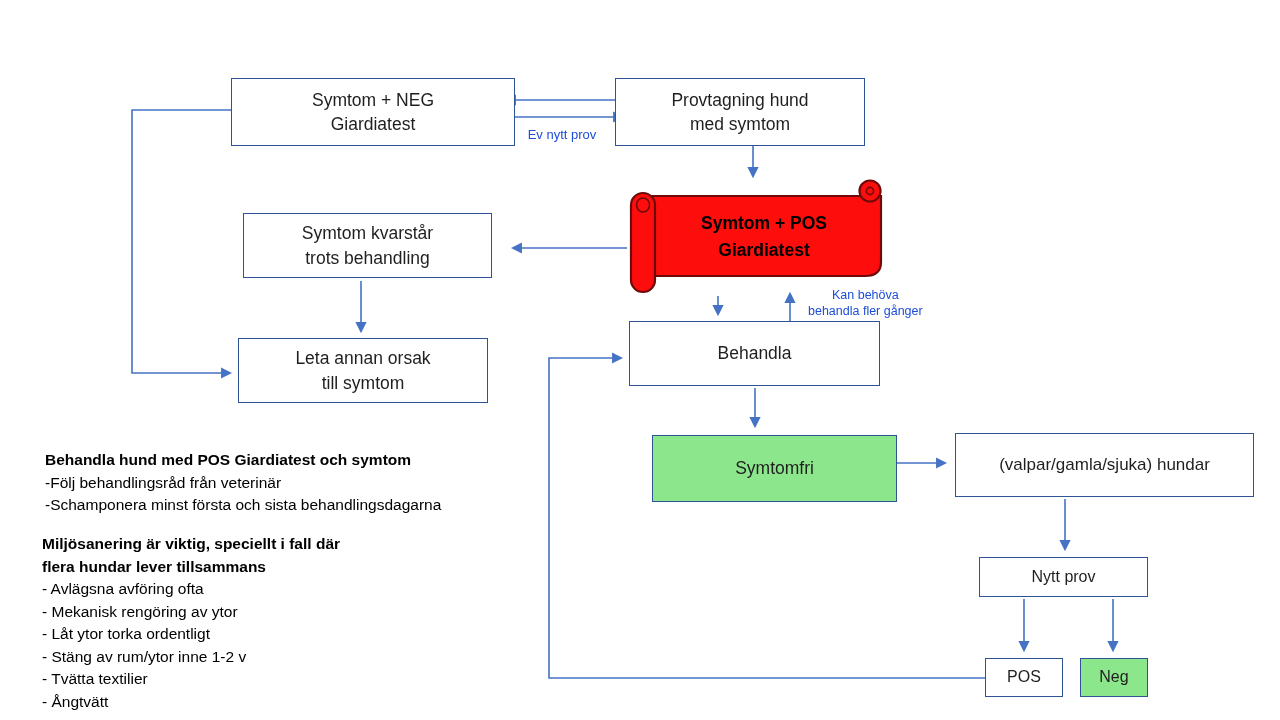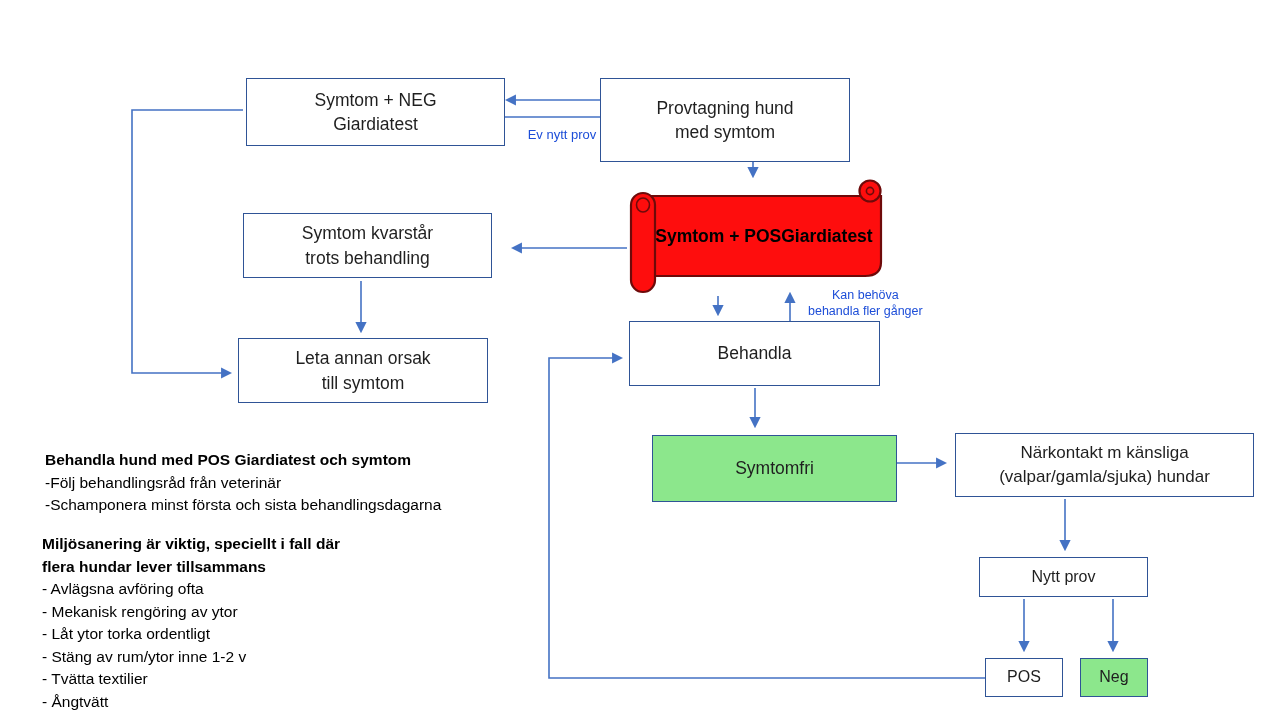--- a/index.html
+++ b/index.html
@@ -9,21 +9,21 @@
   }
   .edges{position:absolute;left:0;top:0;z-index:1;}
   .node{
     position:absolute;z-index:2;background:#ffffff;border:1.5px solid #2F5496;
     display:flex;flex-direction:column;align-items:center;justify-content:center;
     text-align:center;font-size:17.5px;line-height:1.4;box-sizing:border-box;
   }
   .node.small{font-size:16px;}
   .node.green{background:#8CE78C;}
   .scroll-text{
-    position:absolute;z-index:3;display:flex;flex-direction:row;align-items:center;justify-content:center;
+    position:absolute;z-index:3;display:flex;flex-direction:column;align-items:center;justify-content:center;
     text-align:center;font-weight:bold;font-size:17.5px;line-height:1.55;color:#000;
   }
   .edge-label{position:absolute;z-index:2;font-size:13px;color:#1d4ed8;}
   .edge-label.two-line{font-size:12.5px;line-height:16px;text-align:center;}
   .notes{position:absolute;z-index:2;font-size:15.5px;line-height:22.5px;color:#000;}
   .notes .notes-title{font-weight:bold;}
 </style>
 </head>
 <body>
 
@@ -54,26 +54,26 @@
 
     <g>
       <path d="M 652 196 L 881 196 L 881 262 Q 881 276 865 276 L 652 276 Z" fill="#FE0D0D" stroke="#6E0A0A" stroke-width="2.2"></path>
       <circle cx="870" cy="191" r="10.5" fill="#FE0D0D" stroke="#6E0A0A" stroke-width="2.2"></circle>
       <circle cx="870" cy="191" r="3.6" fill="none" stroke="#6E0A0A" stroke-width="1.6"></circle>
       <rect x="631" y="193" width="24" height="99" rx="12" fill="#FE0D0D" stroke="#6E0A0A" stroke-width="2.2"></rect>
       <ellipse cx="643" cy="205" rx="6.5" ry="7" fill="none" stroke="#6E0A0A" stroke-width="1.6"></ellipse>
     </g>
   </svg>
 
-  <div class="node" style="left:246px;top:78px;width:259px;height:68px">
+  <div class="node" style="left:231px;top:78px;width:284px;height:68px">
     <span>Symtom + NEG</span>
     <span>Giardiatest</span>
   </div>
 
-  <div class="node" style="left:600px;top:78px;width:250px;height:84px">
+  <div class="node" style="left:615px;top:78px;width:250px;height:68px">
     <span>Provtagning hund</span>
     <span>med symtom</span>
   </div>
 
   <div class="scroll-text" style="left:650px;top:206px;width:228px;height:62px">
     <span>Symtom + POS</span>
     <span>Giardiatest</span>
   </div>
 
   <div class="node" style="left:243px;top:213px;width:249px;height:65px">
@@ -88,21 +88,20 @@
 
   <div class="node" style="left:629px;top:321px;width:251px;height:65px">
     <span>Behandla</span>
   </div>
 
   <div class="node green" style="left:652px;top:435px;width:245px;height:67px">
     <span>Symtomfri</span>
   </div>
 
   <div class="node" style="left:955px;top:433px;width:299px;height:64px;font-size:17px">
-    <span>Närkontakt m känsliga</span>
     <span>(valpar/gamla/sjuka) hundar</span>
   </div>
 
   <div class="node small" style="left:979px;top:557px;width:169px;height:40px">
     <span>Nytt prov</span>
   </div>
 
   <div class="node small" style="left:985px;top:658px;width:78px;height:39px">
     <span>POS</span>
   </div>

